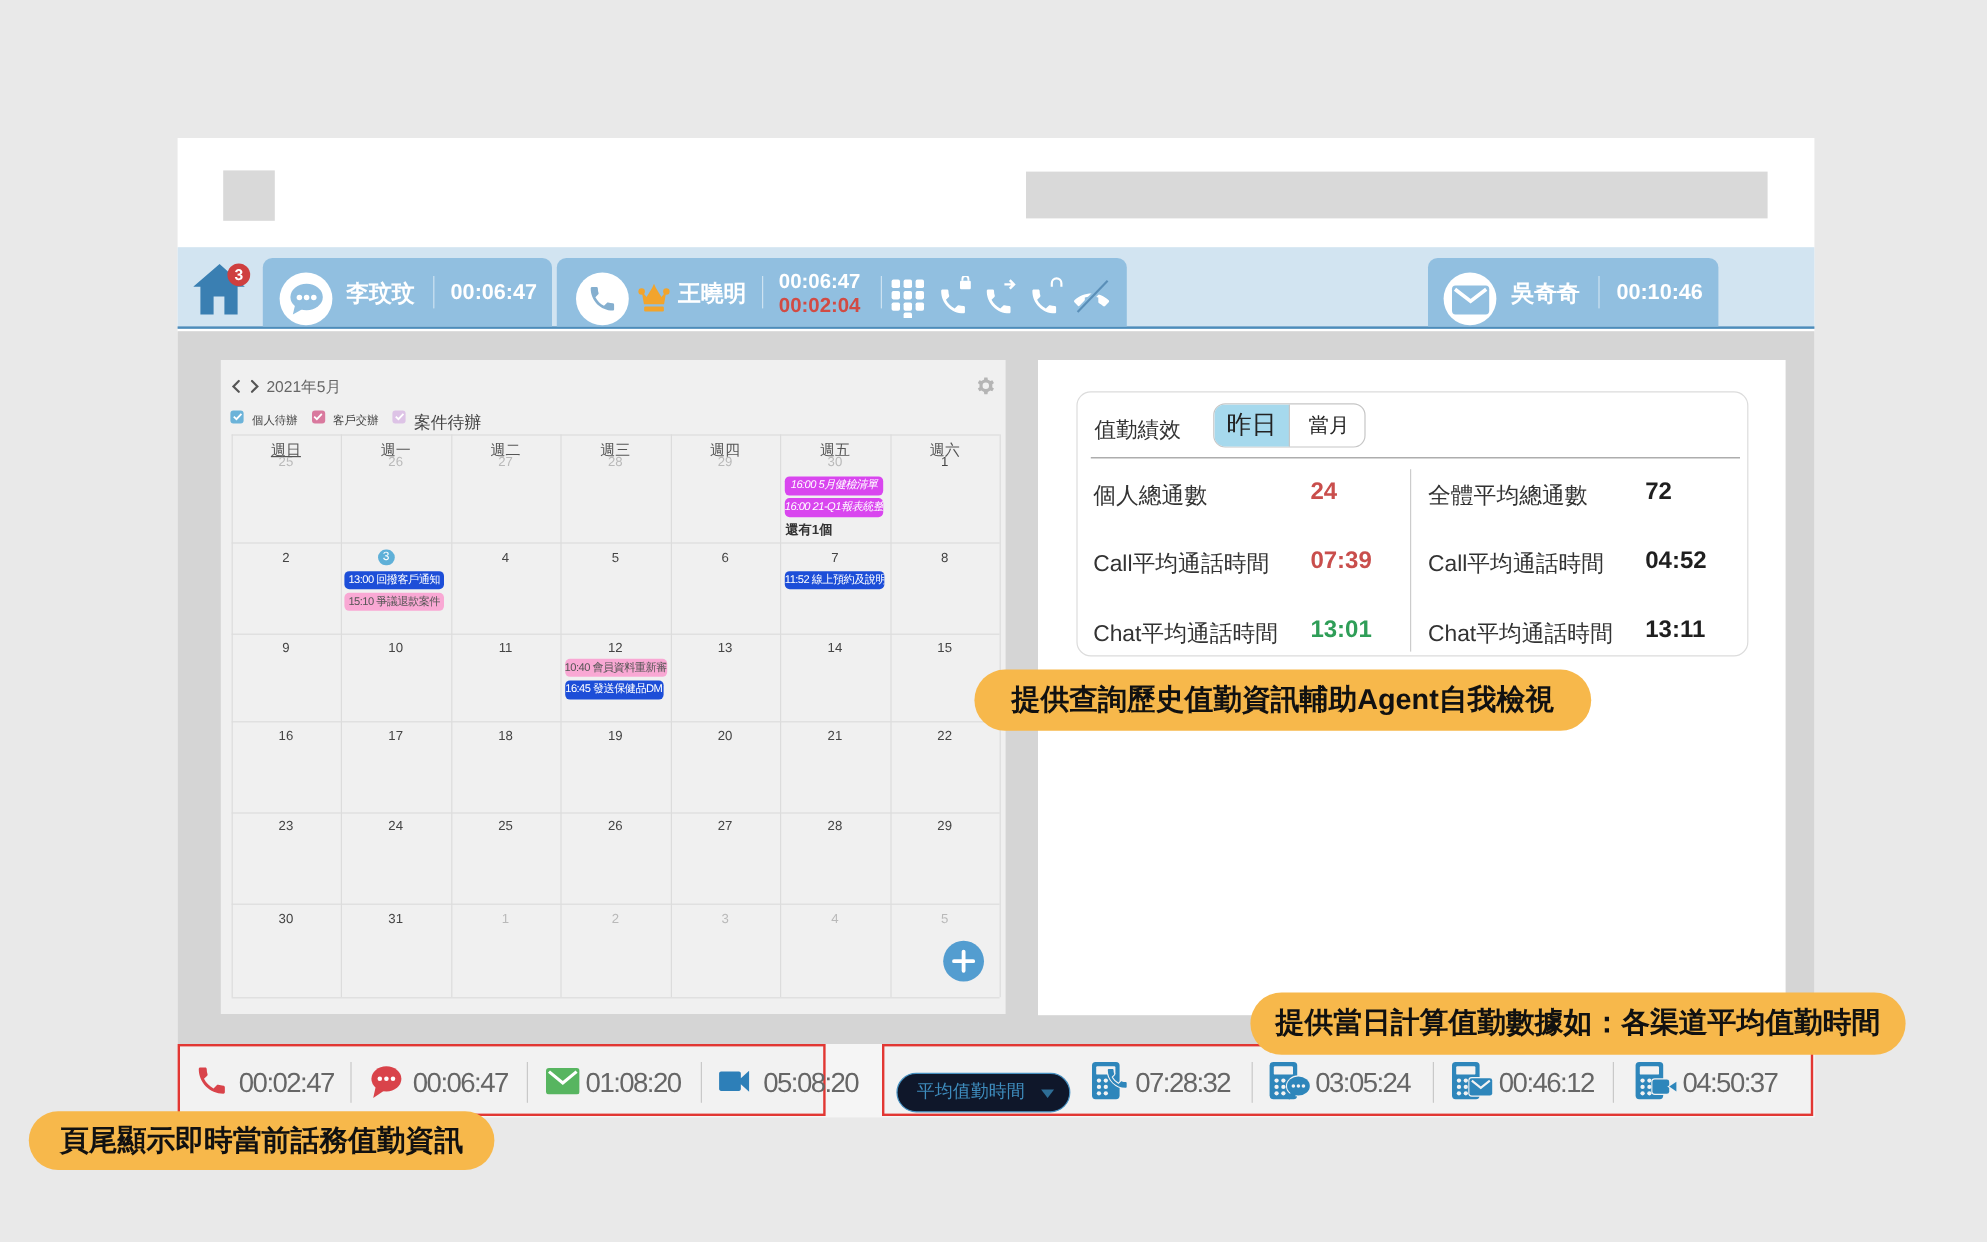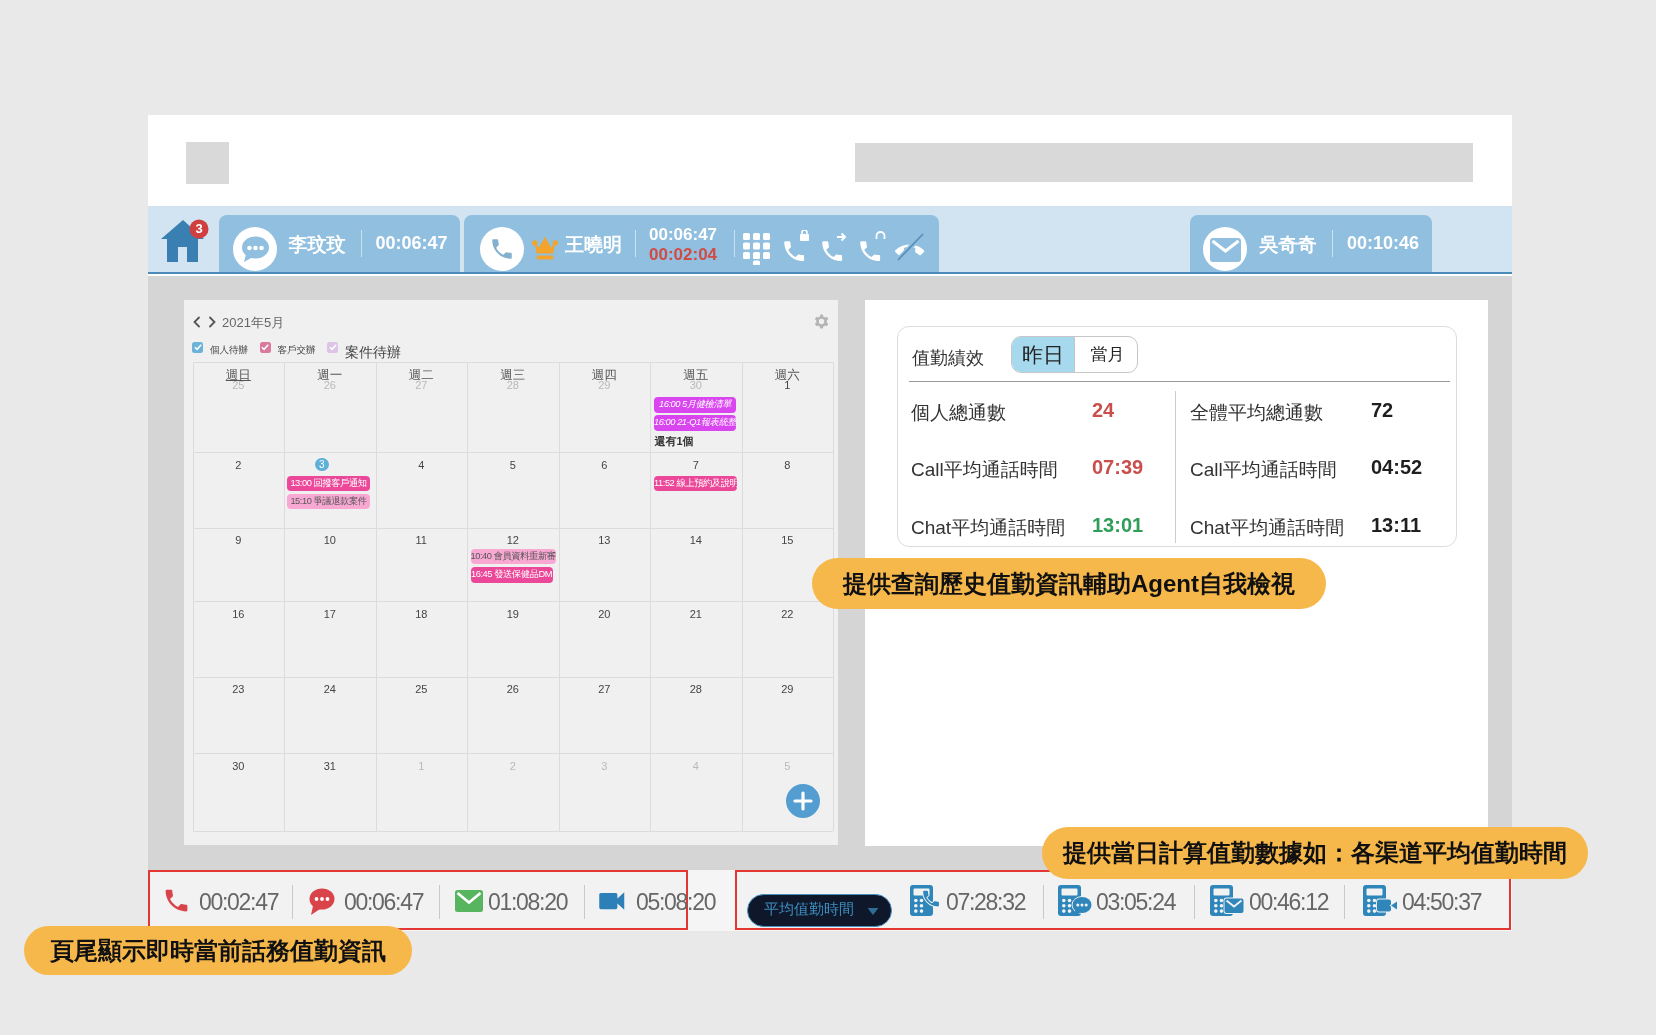--- a/index.html
+++ b/index.html
@@ -30,21 +30,21 @@
 
 .callout { position:absolute; background:#f7b84b; border-radius:26px; color:#111; font-weight:700; font-size:24px; text-align:center; }
 
 #grid { position:absolute; left:8.5px; top:61.5px; width:640.5px; height:469.5px; }
 .gl { position:absolute; background:#dcdcdc; }
 .wd { position:absolute; top:5px; width:91.5px; text-align:center; font-size:12.5px; color:#555; }
 .dnum { position:absolute; width:91.5px; text-align:center; font-size:11px; color:#444; }
 .dgray { color:#b9b9b9; }
 .chip { position:absolute; height:15.5px; border-radius:4px; font-size:9.3px; letter-spacing:-0.45px; line-height:15.5px; color:#fff; text-align:center; overflow:hidden; white-space:nowrap; }
 .cblue { background:#d946ef;font-style:italic; }
-.cpink { background:#ec4899; }
+.cpink { background:#1d4ed8; }
 .cpurp { background:#f9a8d4; color:#555; }
 
 #card { position:absolute; left:32px; top:26px; width:560px; height:221px; border:1px solid #dcdcdc; border-radius:12px; background:#fff; }
 .slabel { position:absolute; font-size:19px; color:#333; }
 .sval { position:absolute; font-size:20px; font-weight:700; }
 .sred { color:#c94e4c; }
 .sgreen { color:#2f9e58; }
 .sblack { color:#1f1f1f; }
 </style>
 </head>

